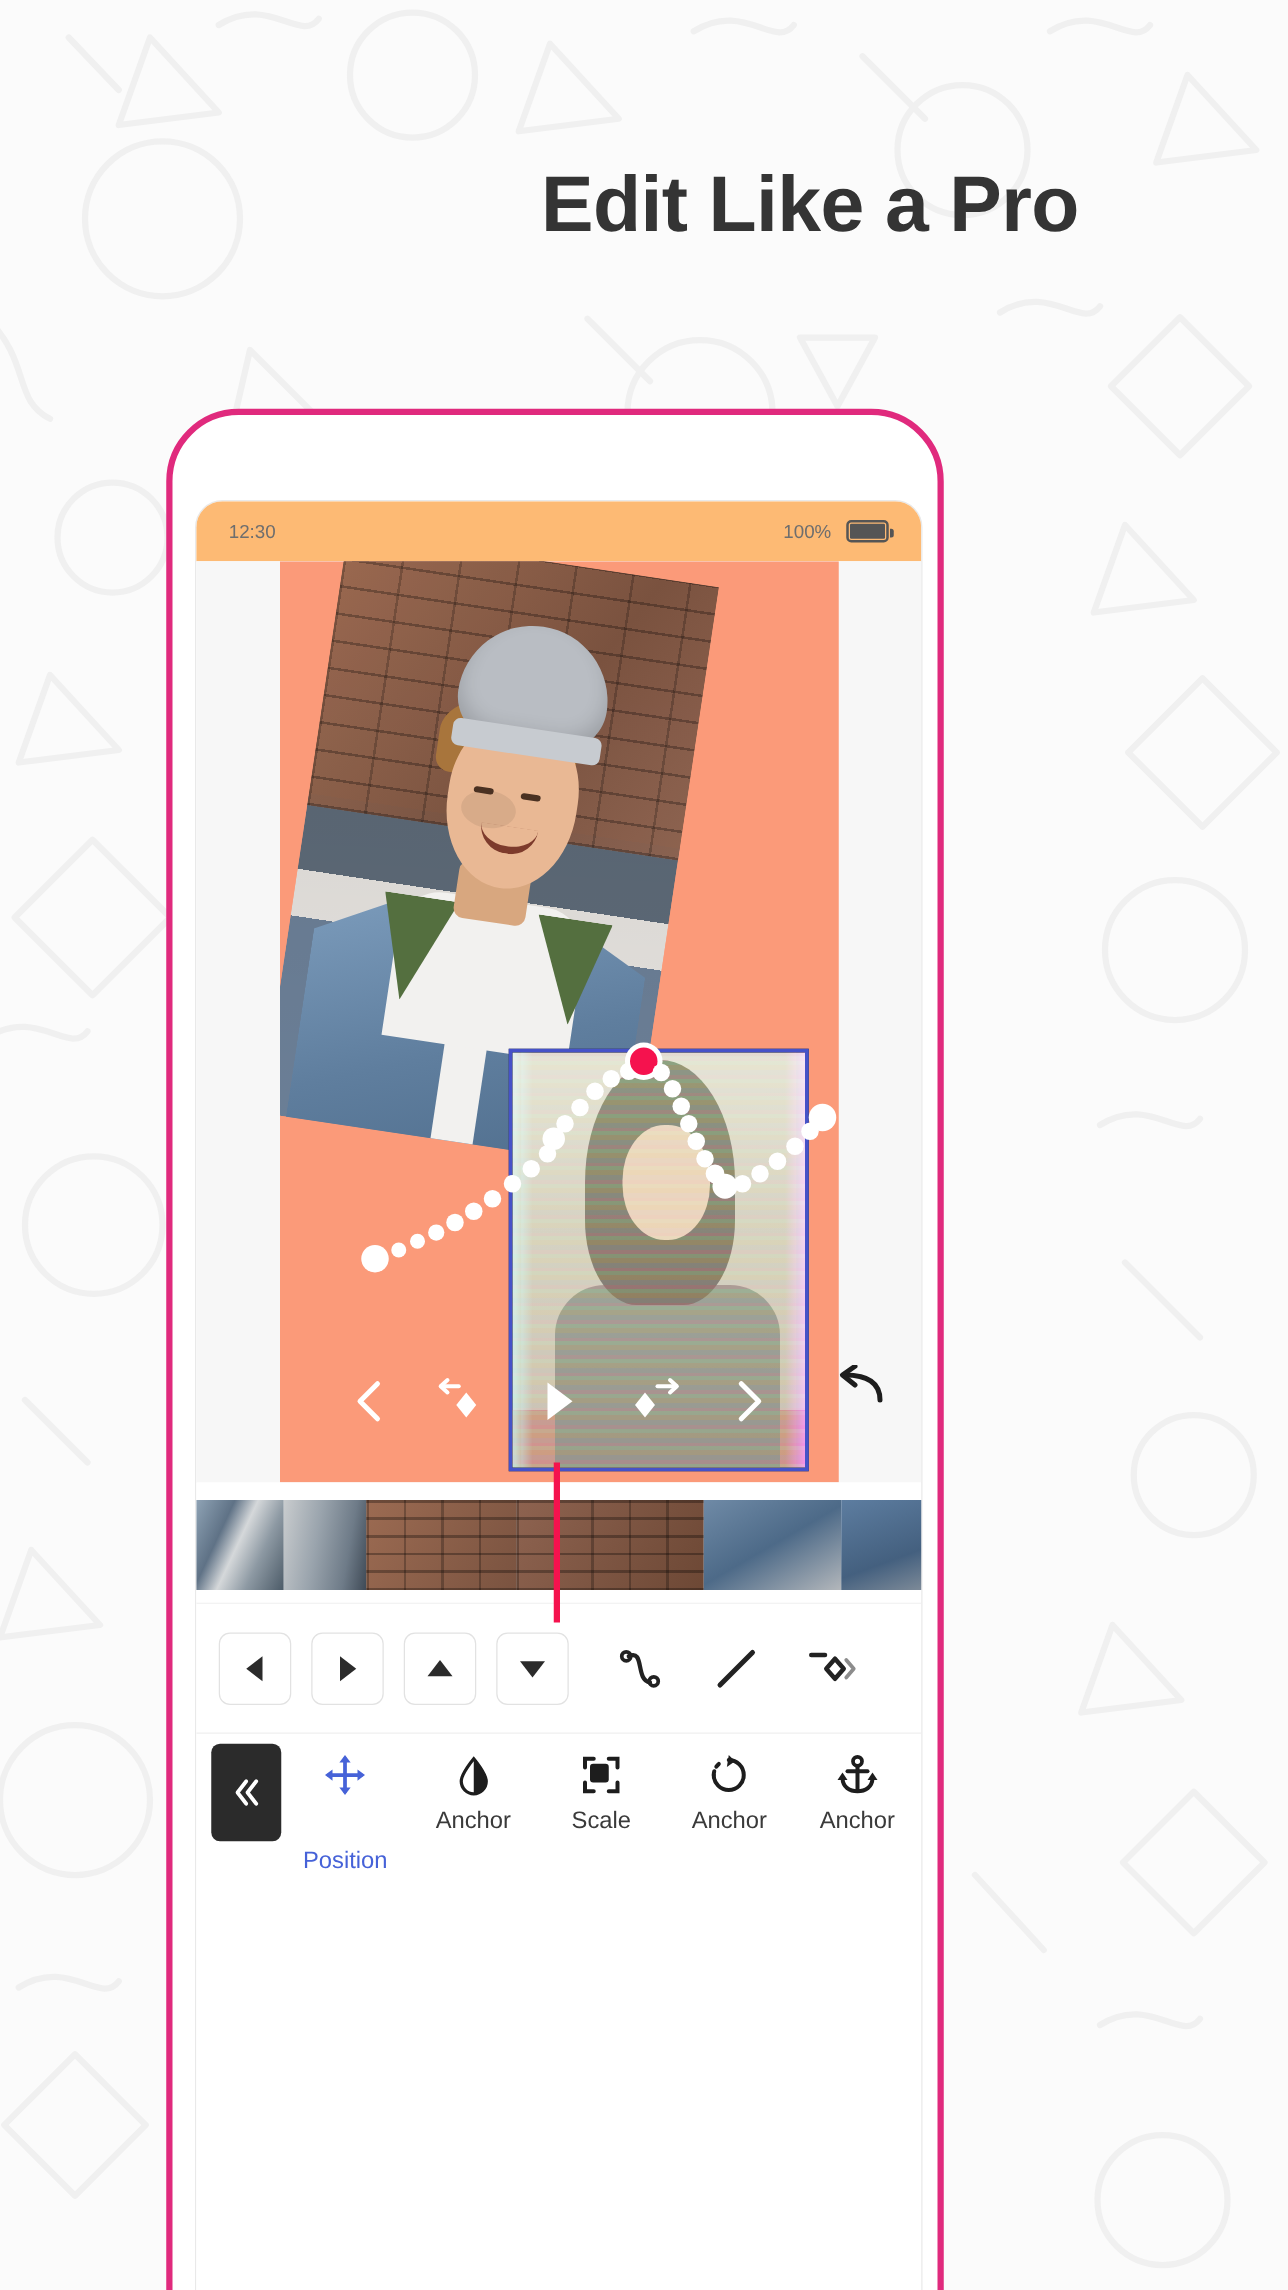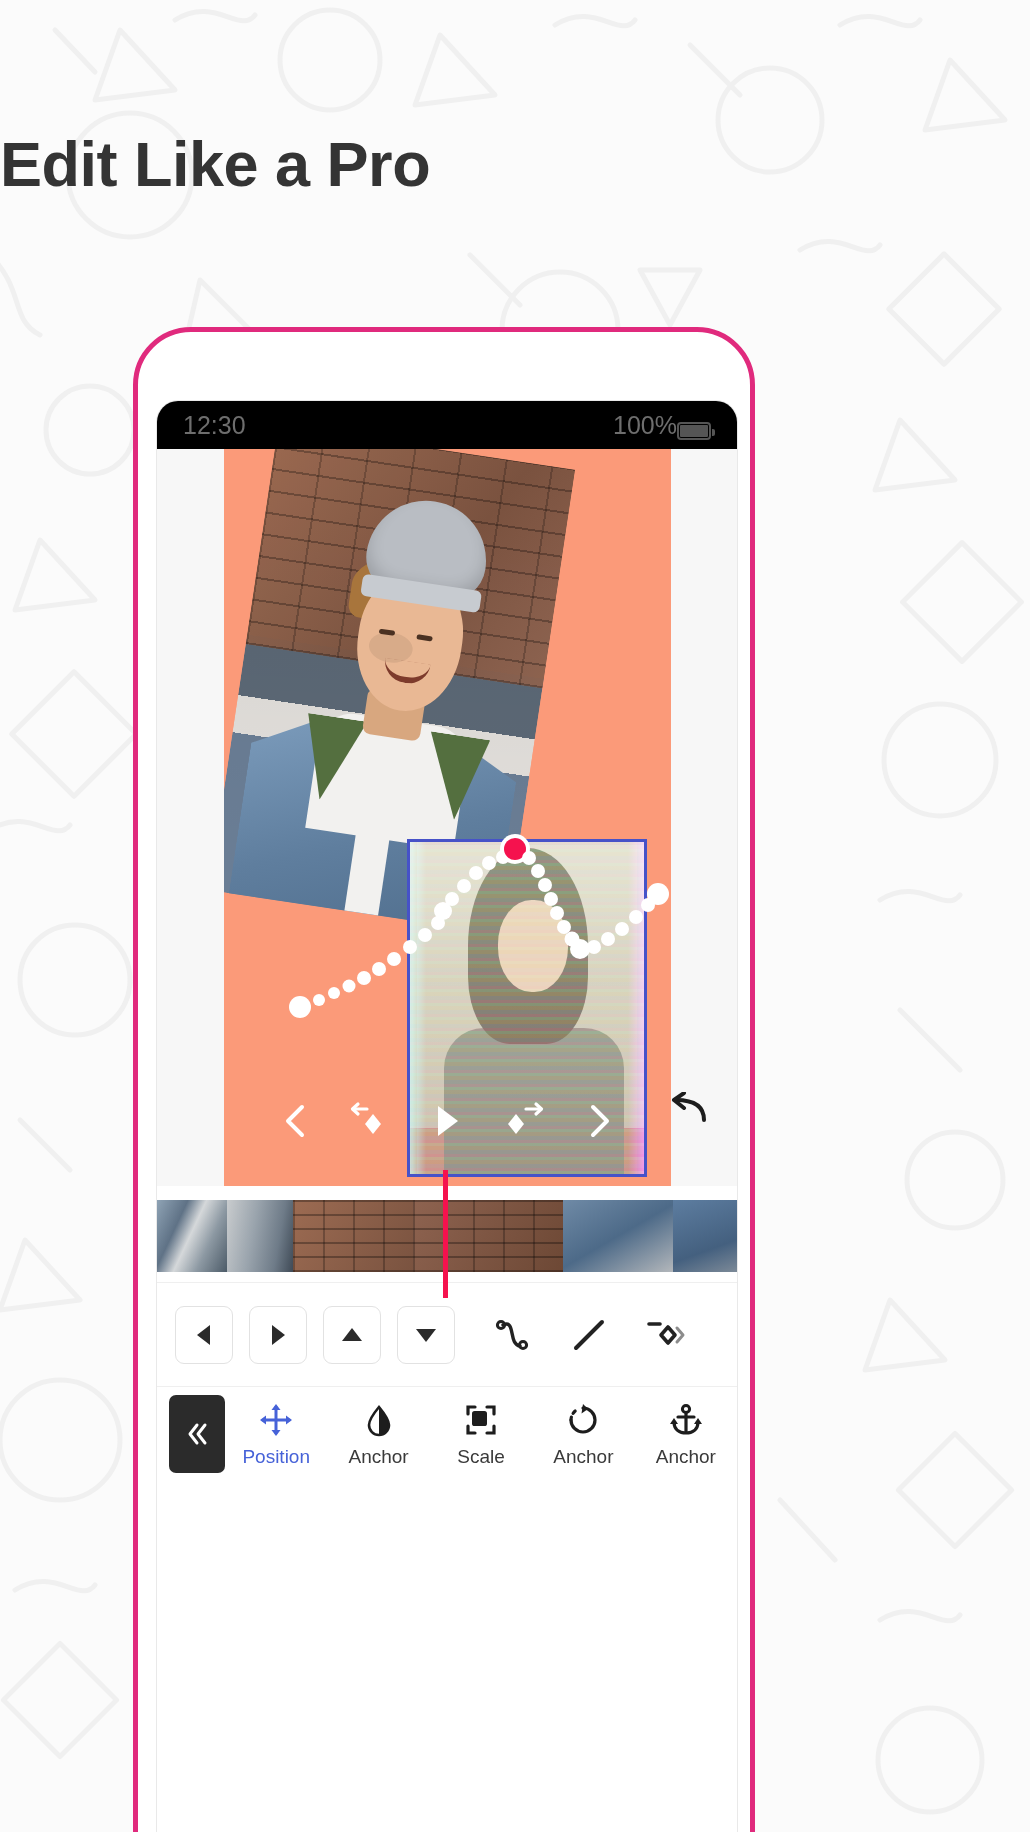--- a/index.html
+++ b/index.html
@@ -26,21 +26,21 @@
     z-index: 0;
     pointer-events: none;
   }
 
   
   #headline {
     position: absolute;
     top: 128px;
     left: 0;
     width: 863px;
-    text-align: left;
+    text-align: right;
     z-index: 3;
     font-size: 63px;
     font-weight: bold;
     letter-spacing: -0.5px;
     color: #343434;
     font-family: "Liberation Sans", sans-serif;
   }
 
   
   #phone-frame {
@@ -71,28 +71,28 @@
   }
 
   
   #status-bar {
     height: 48px;
     flex: 0 0 48px;
     display: flex;
     align-items: center;
     justify-content: space-between;
     padding: 0 26px;
-    background: #000000;
-    font-size: 25px;
+    background: #fdba74;
+    font-size: 15px;
     color: #6e6e6e;
   }
   #status-right {
     display: flex;
     align-items: flex-end;
-    gap: 0;
+    gap: 12px;
     margin-left: 21px;
   }
   .battery-shell {
     width: 34px;
     height: 18px;
     border: 2px solid #555;
     border-radius: 4px;
     position: relative;
     display: inline-block;
   }
@@ -496,21 +496,21 @@
     align-items: center;
     justify-content: flex-start;
     gap: 9px;
     padding-top: 8px;
     cursor: pointer;
   }
   .tool-label {
     font-size: 19px;
     color: #3a3a3a;
   }
-  .tool-tab.active .tool-label { color: #4662d8; }
+  .tool-tab.active .tool-label { color: #4662d8; margin-top: 32px; }
   .tool-icon { width: 34px; height: 34px; display:block; }
 </style>
 </head>
 <body>
 
 <svg id="doodle-bg" viewBox="0 0 1030 1832">
   <g fill="none" stroke="#f0f0f0" stroke-width="5" stroke-linecap="round" stroke-linejoin="round">
     <circle cx="130" cy="175" r="62"></circle>
     <path d="M120 30 L175 90 L95 100 Z"></path>
     <path d="M55 30 L95 72"></path>

